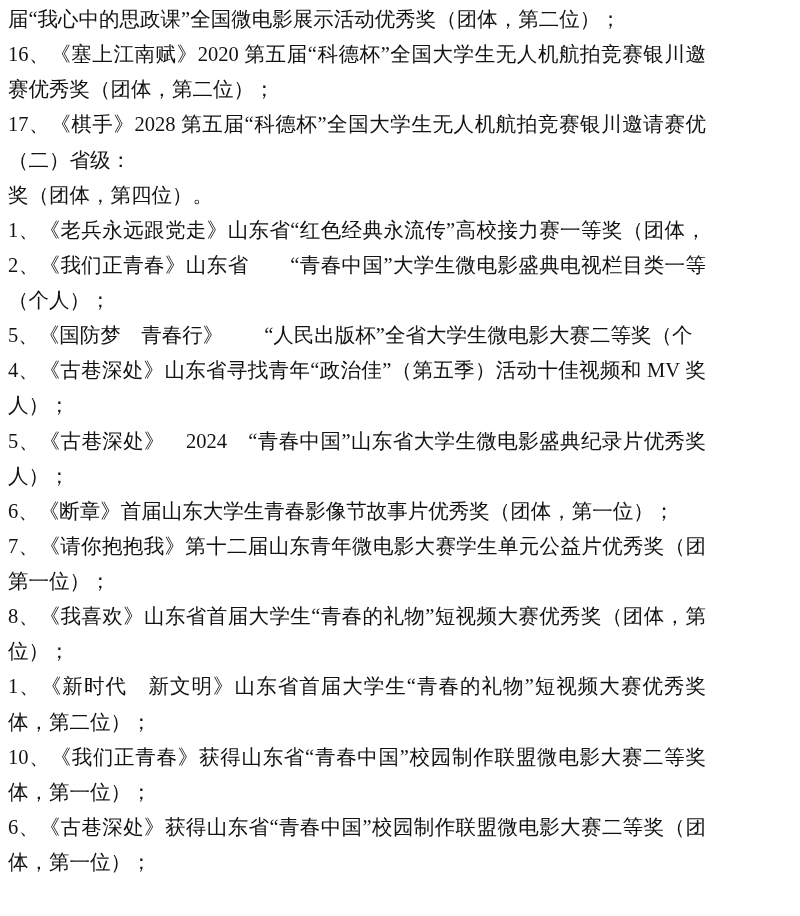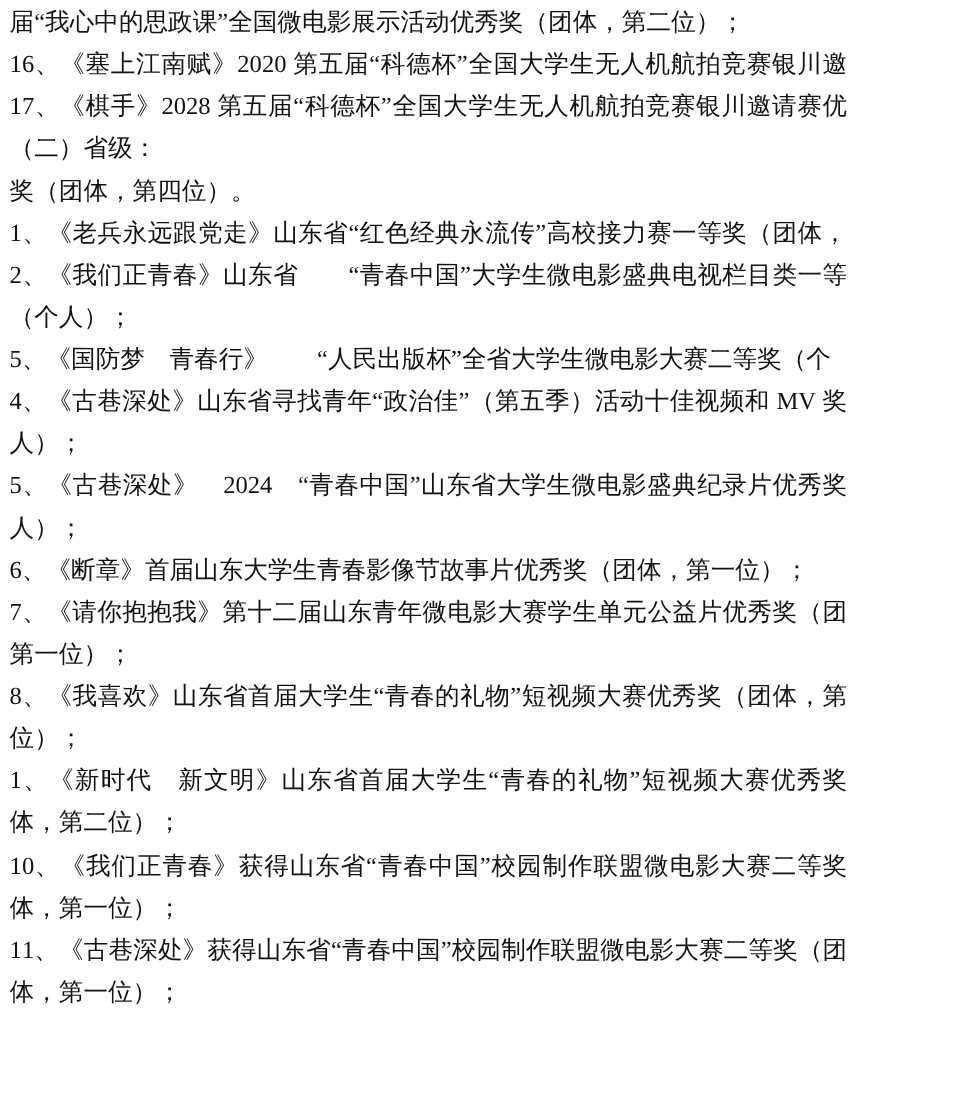--- a/index.html
+++ b/index.html
@@ -33,36 +33,37 @@
     font-family: Liberation Serif, serif;
   }
 </style>
 </head>
 <body>
 
 <main class="page">
   <div id="doc-body">
       <div class="line">届“我心中的思政课”全国微电影展示活动优秀奖（团体，第二位）；</div>
       <div class="line just">16、《塞上江南赋》2020 第五届“科德杯”全国大学生无人机航拍竞赛银川邀请</div>
+      <div class="line">赛优秀奖（团体，第二位）；</div>
       <div class="line just">17、《棋手》2028 第五届“科德杯”全国大学生无人机航拍竞赛银川邀请赛优秀</div>
       <div class="line">（二）省级：</div>
       <div class="line">奖（团体，第四位）。</div>
       <div class="line just">1、《老兵永远跟党走》山东省“红色经典永流传”高校接力赛一等奖（团体，第</div>
       <div class="line just">2、《我们正青春》山东省　　“青春中国”大学生微电影盛典电视栏目类一等奖</div>
       <div class="line">（个人）；</div>
       <div class="line">5、《国防梦　青春行》　　“人民出版杯”全省大学生微电影大赛二等奖（个人）；</div>
       <div class="line just">4、《古巷深处》山东省寻找青年“政治佳”（第五季）活动十佳视频和 MV 奖（个</div>
       <div class="line">人）；</div>
       <div class="line just">5、《古巷深处》　2024　“青春中国”山东省大学生微电影盛典纪录片优秀奖（个</div>
       <div class="line">人）；</div>
       <div class="line">6、《断章》首届山东大学生青春影像节故事片优秀奖（团体，第一位）；</div>
       <div class="line just">7、《请你抱抱我》第十二届山东青年微电影大赛学生单元公益片优秀奖（团体，</div>
       <div class="line">第一位）；</div>
       <div class="line just">8、《我喜欢》山东省首届大学生“青春的礼物”短视频大赛优秀奖（团体，第一</div>
       <div class="line">位）；</div>
       <div class="line just">1、《新时代　新文明》山东省首届大学生“青春的礼物”短视频大赛优秀奖（团</div>
       <div class="line">体，第二位）；</div>
       <div class="line just">10、《我们正青春》获得山东省“青春中国”校园制作联盟微电影大赛二等奖（团</div>
       <div class="line">体，第一位）；</div>
-      <div class="line just">11、《古巷深处》获得山东省“青春中国”校园制作联盟微电影大赛二等奖（团</div>
+      <div class="line just">6、《古巷深处》获得山东省“青春中国”校园制作联盟微电影大赛二等奖（团</div>
       <div class="line">体，第一位）；</div>
     </div>
 </main>
 
 </body></html>

